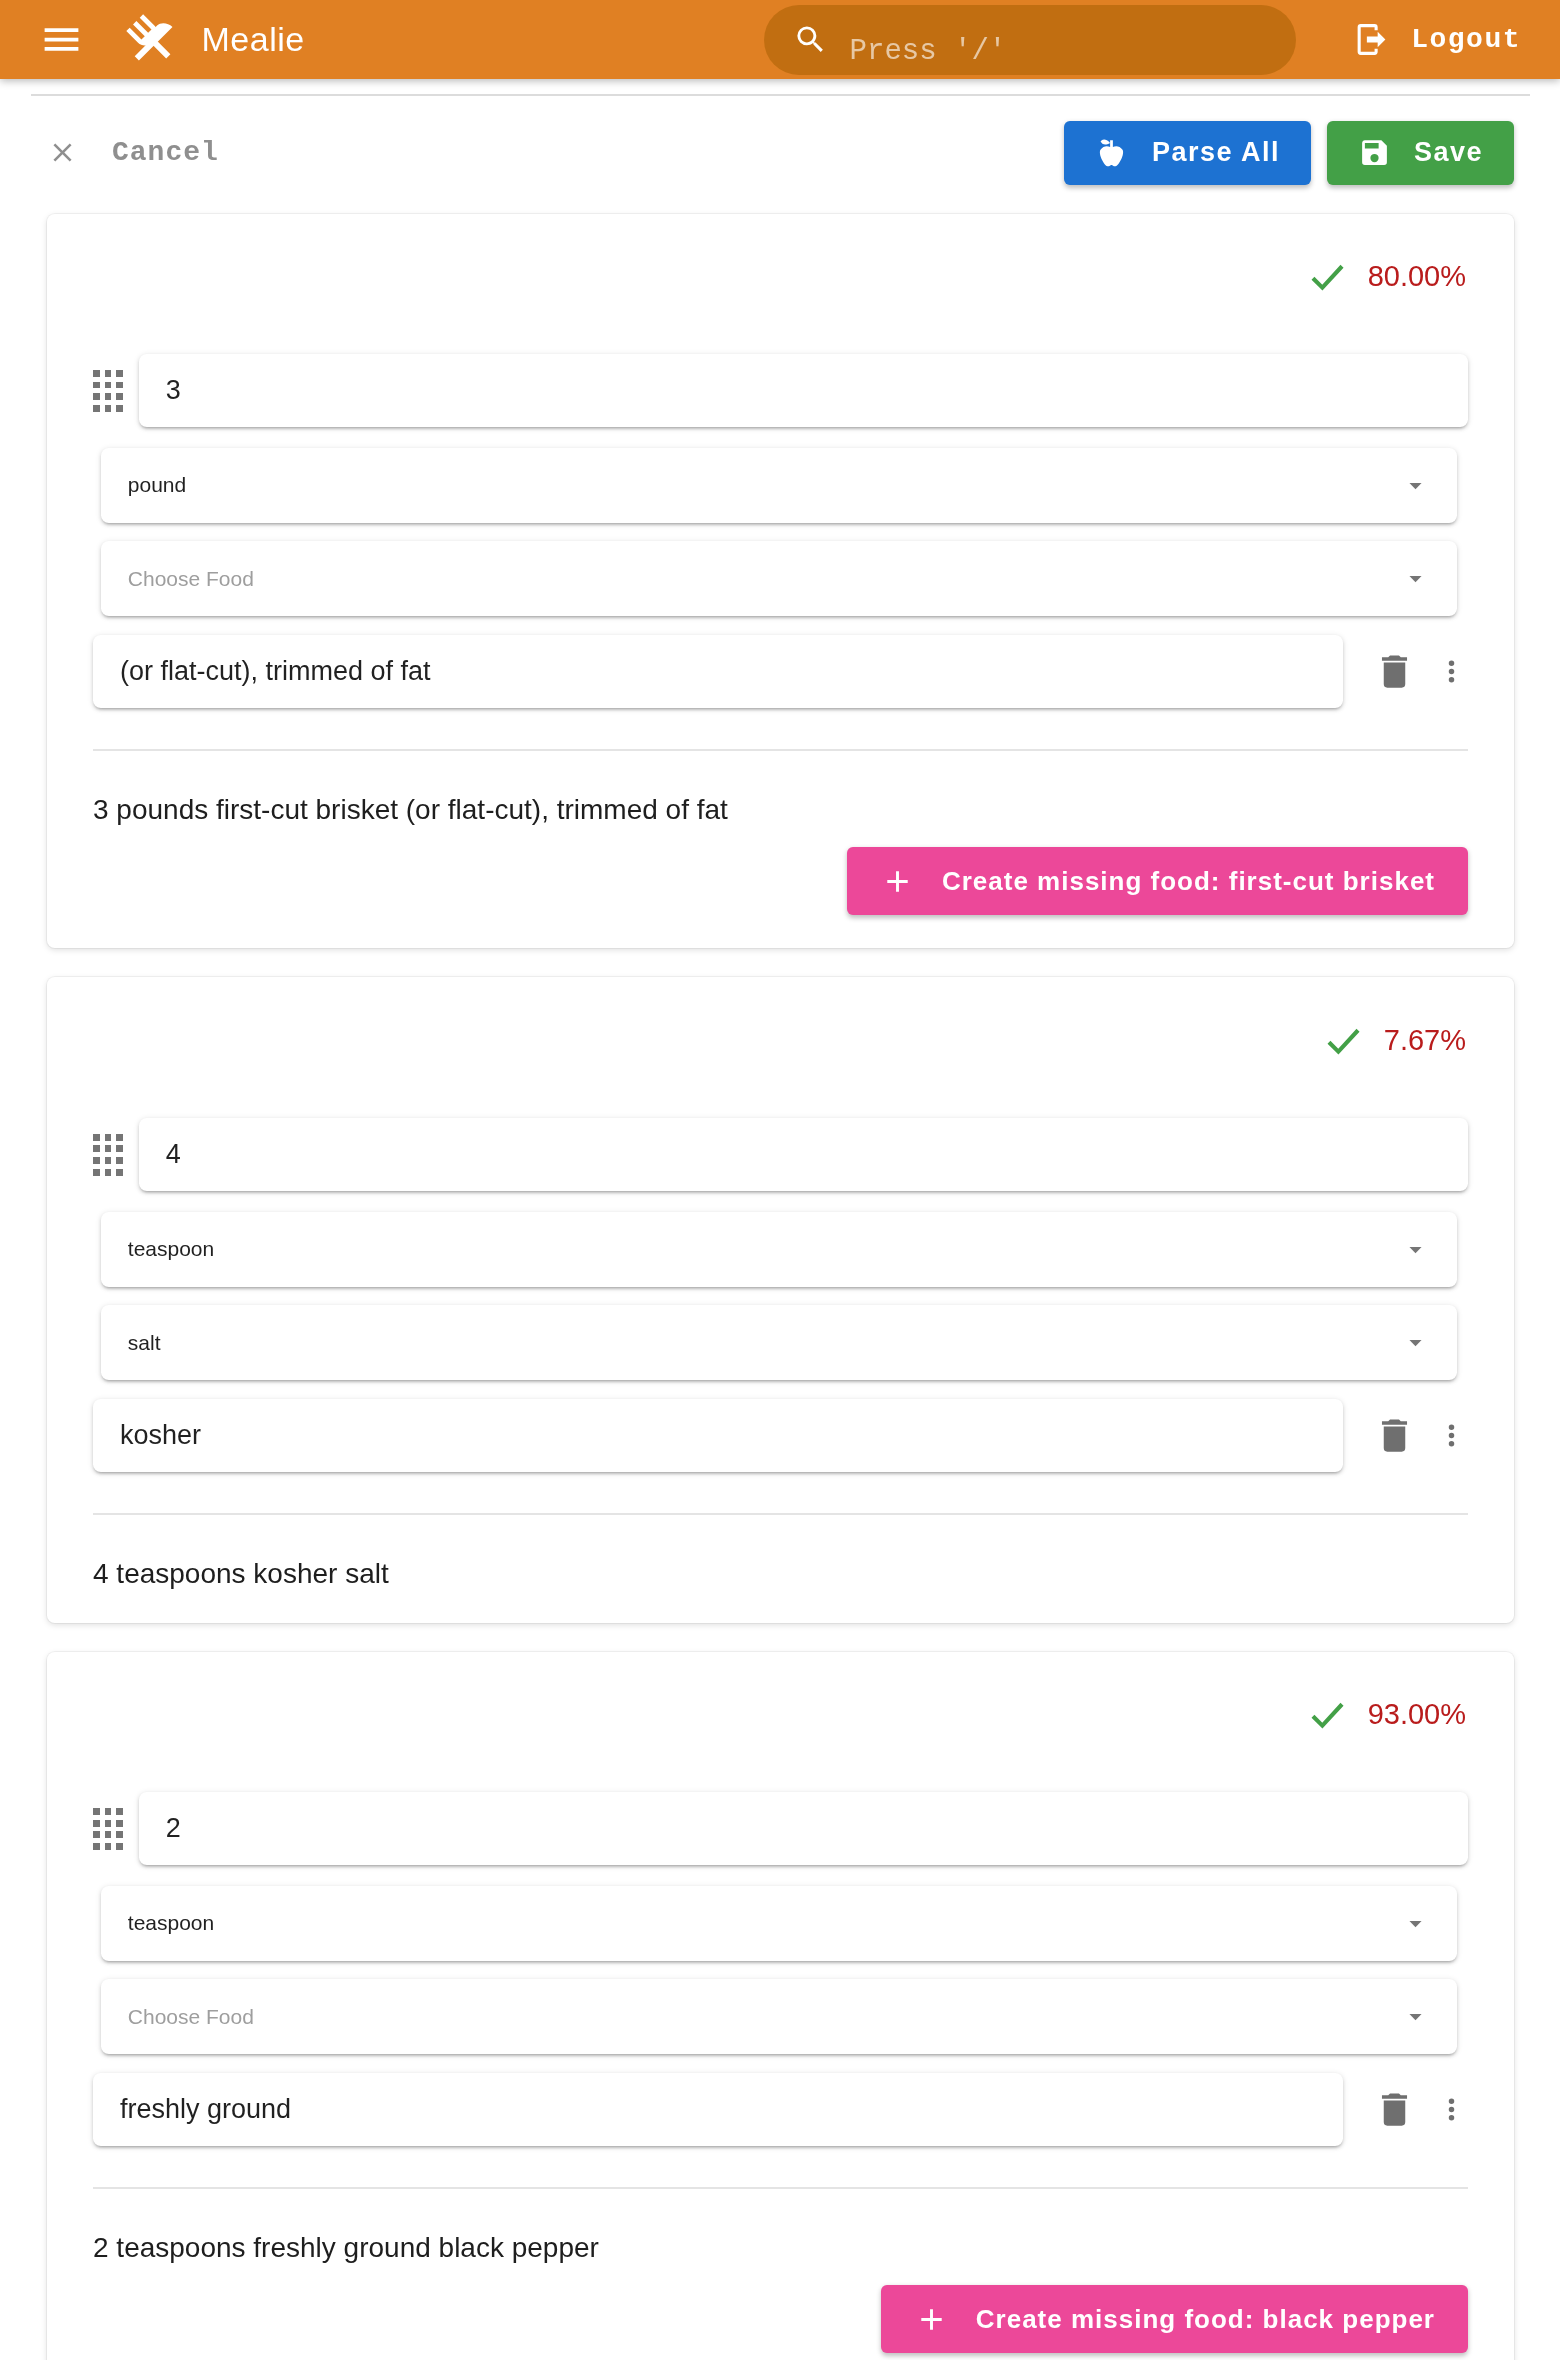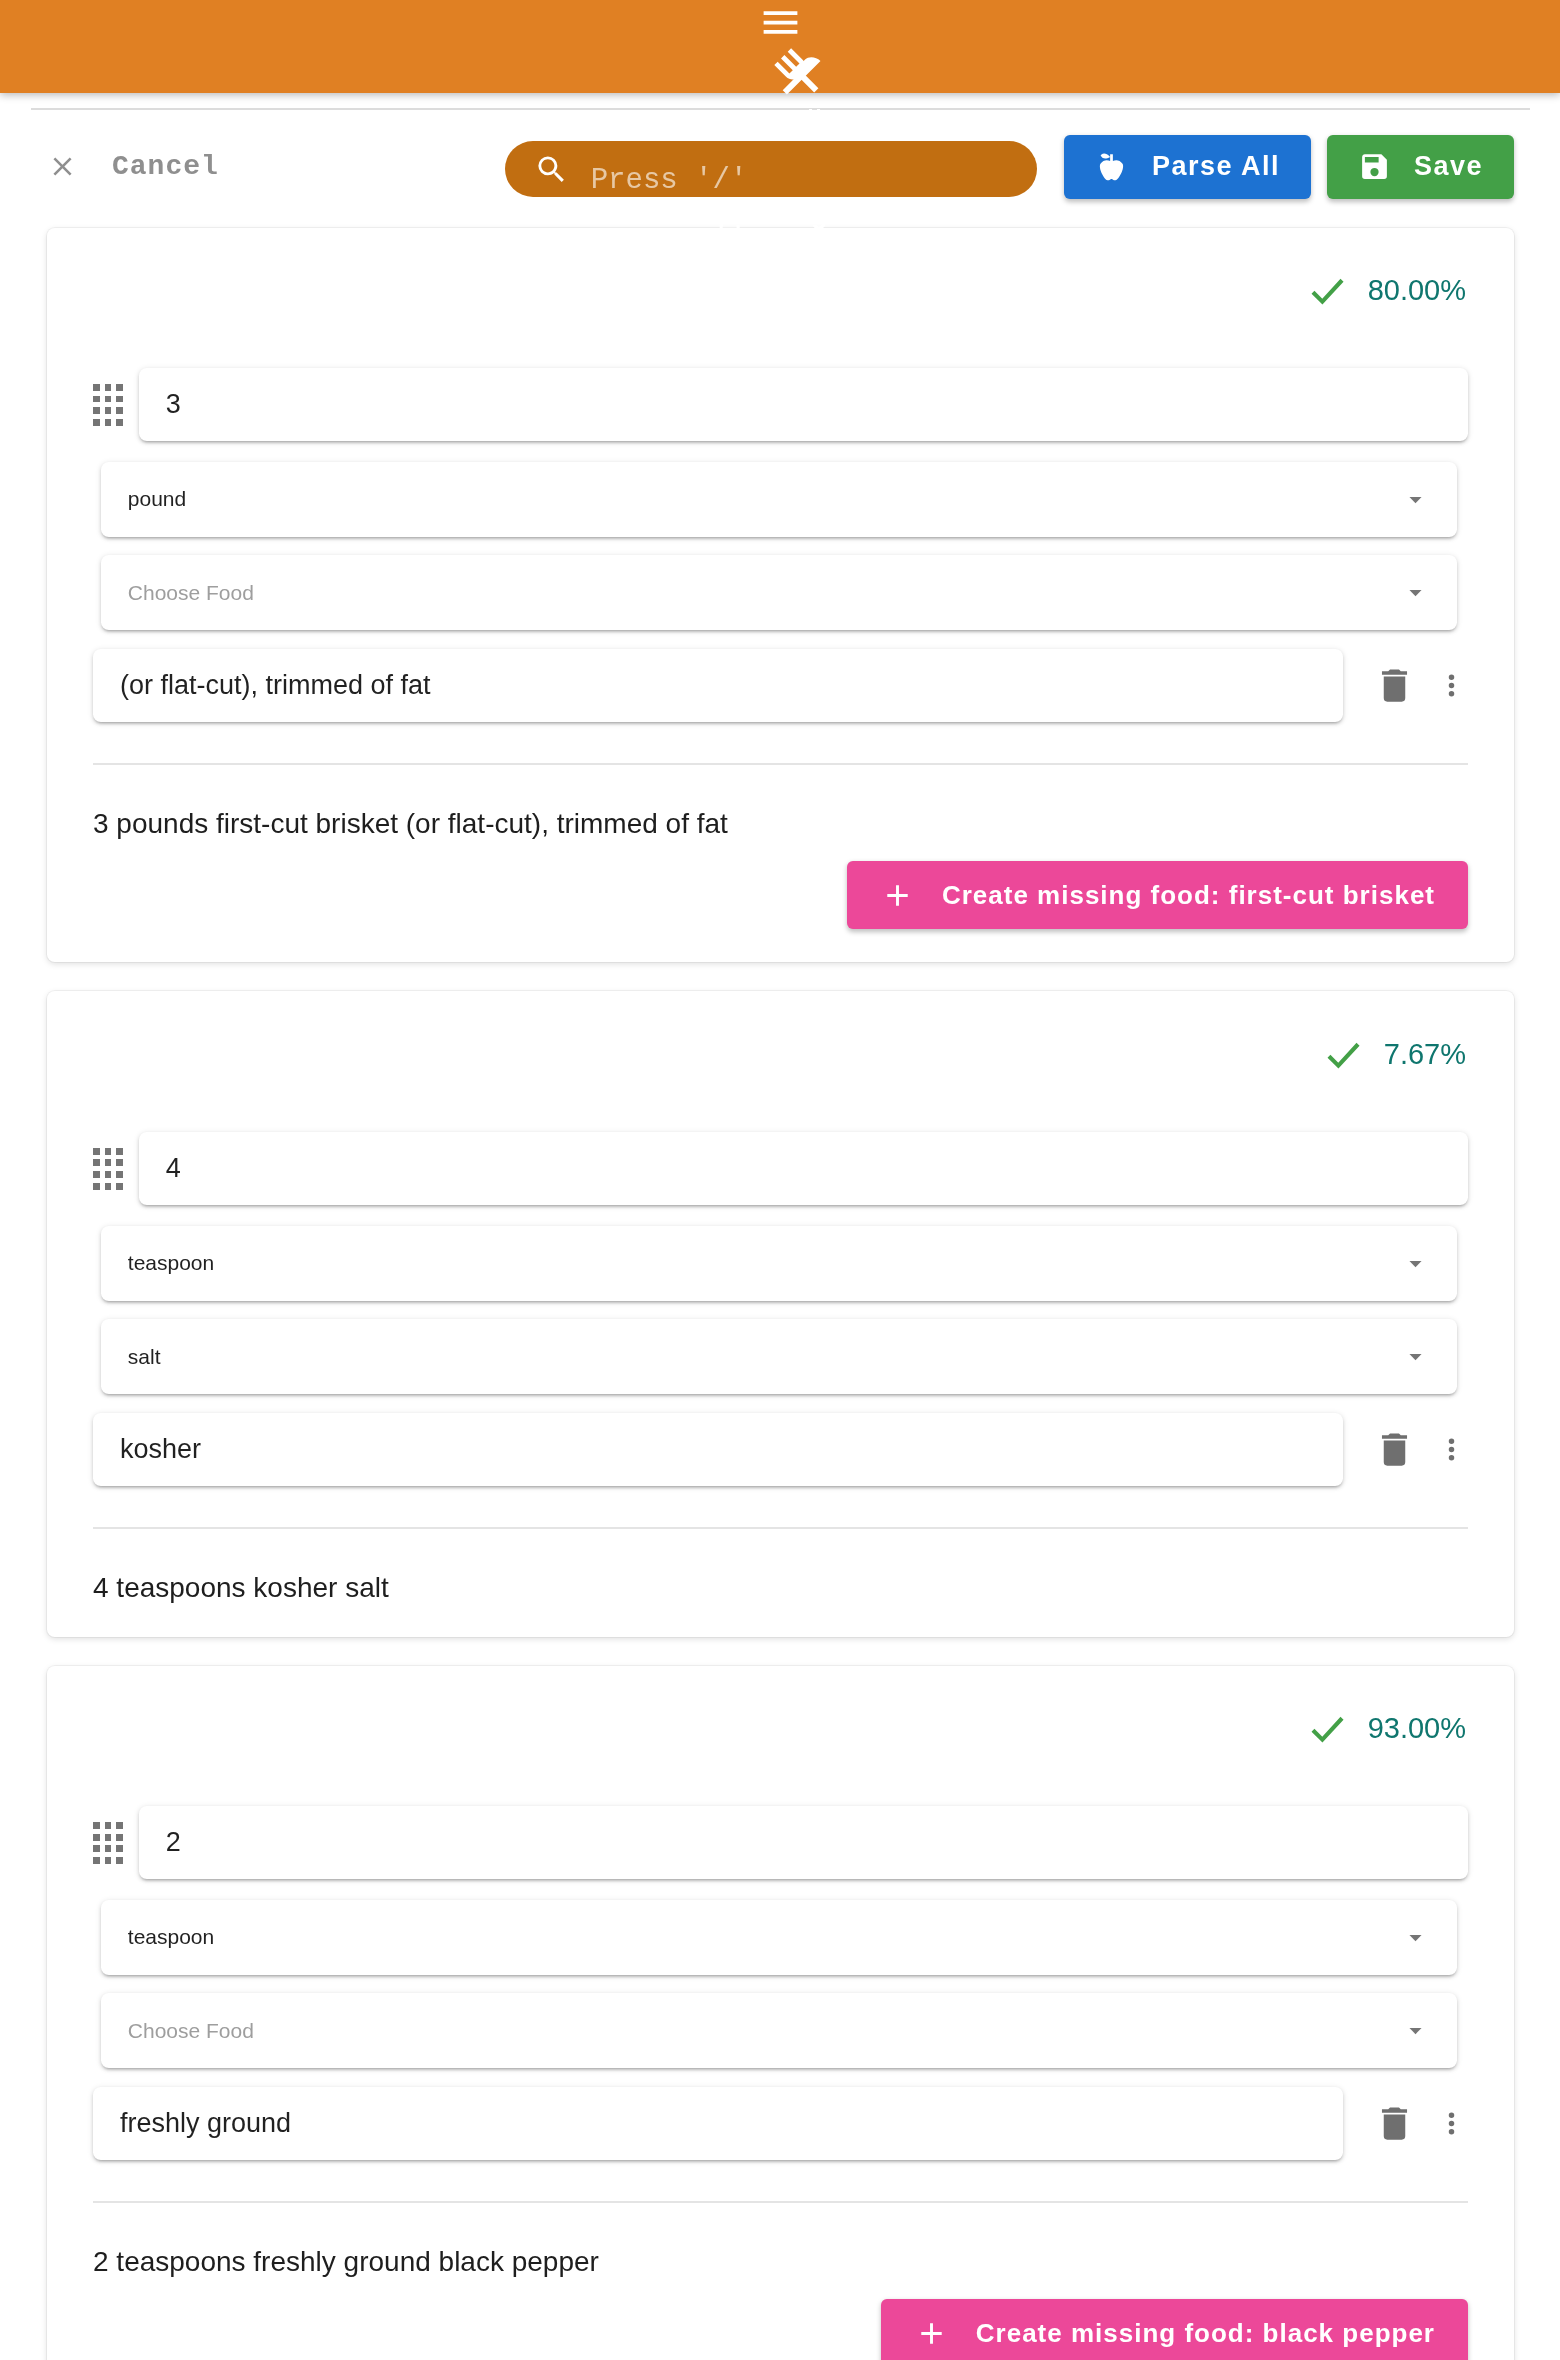--- a/index.html
+++ b/index.html
@@ -1,21 +1,21 @@
 <!DOCTYPE html>
 <html><head>
 <meta charset="utf-8">
 <style>
   * { box-sizing: border-box; margin: 0; padding: 0; }
   html,body { width:1560px; height:2360px; overflow:hidden; background:#fff;
     font-family:"Liberation Sans", sans-serif; color:rgba(0,0,0,.87); }
 
   
-  .appbar { height:93px; background:#E08023; display:flex; align-items:center;
-    padding:0 39px; box-shadow:0 2px 7.8px rgba(0,0,0,.28); position:relative; z-index:5;flex-direction:column; }
+  .appbar { height:79px; background:#E08023; display:flex; align-items:center;
+    padding:0 39px; box-shadow:0 2px 7.8px rgba(0,0,0,.28); position:relative; z-index:5; }
   .iconbtn { background:none; border:none; display:flex; align-items:center; justify-content:center; cursor:pointer;font-family:Liberation Mono, monospace; }
   .appbar svg { display:block; }
   .menu-btn svg { width:45px; height:45px; fill:#fff; }
   .logo { margin-left:39px; }
   .logo svg { width:57px; height:57px; }
   .app-title { color:#fff; font-size:34px; font-weight:400; margin-left:21.5px; letter-spacing:0.5px; }
   .appbar-spacer { flex:1; }
   .search-pill { width:532px; height:70px; background:#C16E11; border-radius:35px;
     display:flex; align-items:center; padding:0 29px; margin-right:17.6px; }
   .search-pill svg { width:35px; height:35px; fill:#fff; flex:none; }
@@ -41,21 +41,21 @@
     box-shadow:0 2.9px 4.9px rgba(0,0,0,.25); }
   .btn svg { width:33px; height:33px; fill:#fff; }
   .btn-parse { background:#1D72D2; }
   .btn-save { background:#43A047; margin-left:15.6px; }
 
   
   .card { margin-top:29px; background:#fff; border-radius:7.8px;
     box-shadow:0 0 0 1px rgba(0,0,0,.045), 0 2px 6.8px rgba(0,0,0,.13);
     padding:35px 46px 33px 46px; }
   .conf-row { display:flex; justify-content:flex-end; align-items:center; gap:19.5px;
-    font-size:29px; color:#0f766e; padding:7.8px 2px 0 0; margin-bottom:57px; }
+    font-size:29px; color:#b91c1c; padding:7.8px 2px 0 0; margin-bottom:57px; }
   .conf-row svg { width:41px; height:41px; }
 
   .field { background:#fff; border-radius:7.8px; height:73px; display:flex; align-items:center;
     padding:0 27px; font-size:27px;
     box-shadow:0 2.9px 2.9px -2px rgba(0,0,0,.22), 0 2px 3.9px 0 rgba(0,0,0,.13), 0 1px 5.9px 0 rgba(0,0,0,.11); }
   .field input { border:none; outline:none; width:100%; font-size:27px; color:rgba(0,0,0,.87);
     font-family:"Liberation Sans", sans-serif; background:transparent; }
 
   .row-qty { display:flex; align-items:center; margin-bottom:20.5px; }
   .drag-handle { display:grid; grid-template-columns:repeat(3,6.8px); grid-auto-rows:6.8px;

